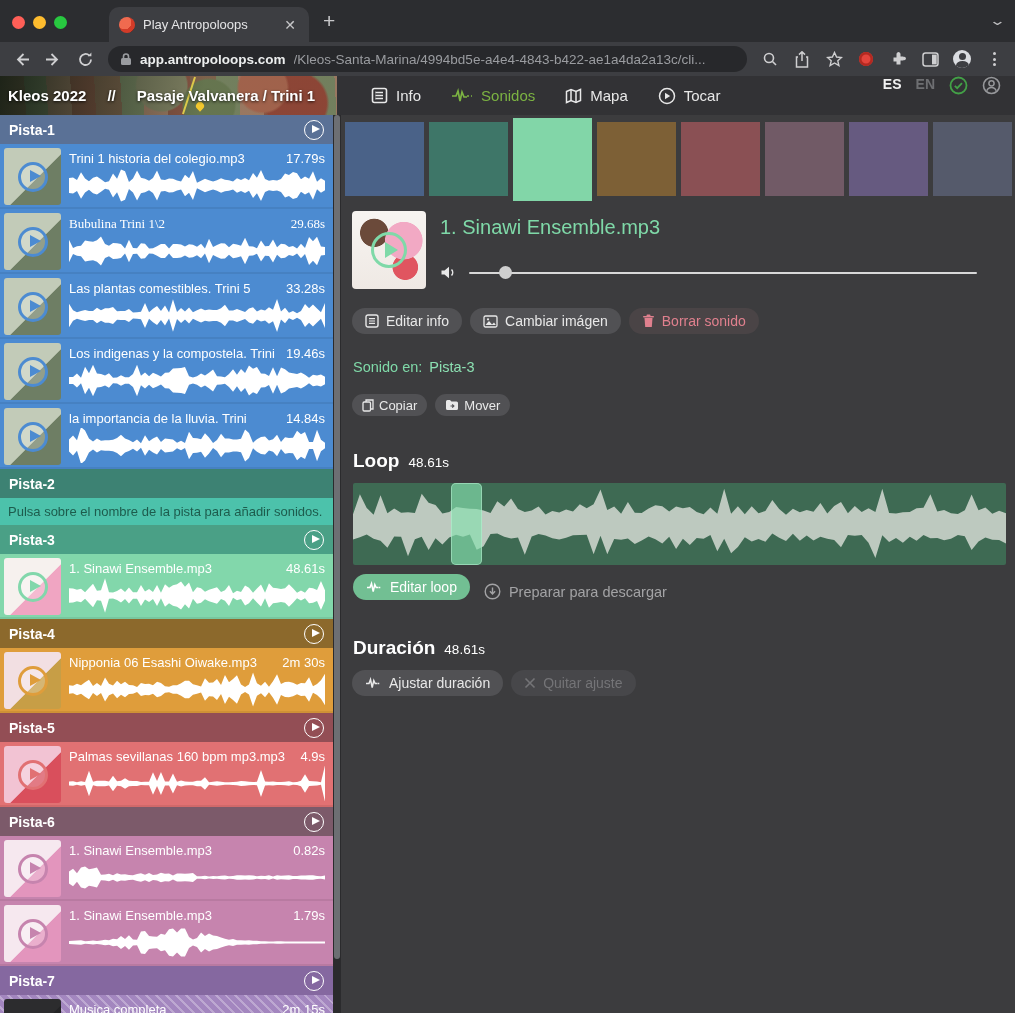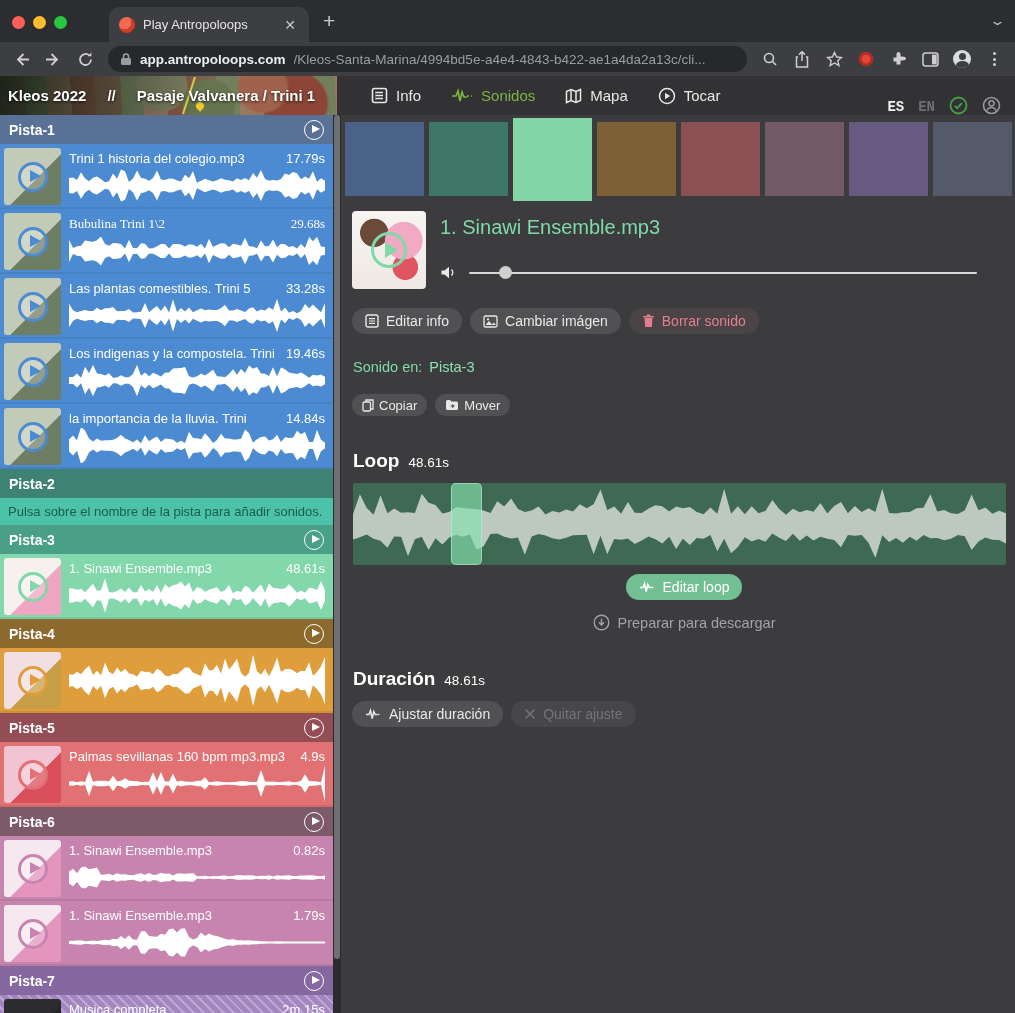--- a/index.html
+++ b/index.html
@@ -46,21 +46,21 @@
   .bc-map::after { content:""; position:absolute; left:188px; top:0; width:2px; height:39px; background:#e8d44a;
     transform:rotate(18deg); opacity:.9;}
   .bc-map::before { content:""; position:absolute; left:196px; top:26px; width:8px; height:8px; border-radius:50% 50% 50% 0;
     background:#f2c82e; transform:rotate(-45deg); z-index:2;}
   .breadcrumb { position:absolute; z-index:3; left:8px; top:0; height:39px; display:flex; align-items:center; gap:21px;
     color:#fff; font-size:15px; font-weight:bold; text-shadow:0 1px 3px rgba(0,0,0,.8); white-space:nowrap;}
   .app-nav { display:flex; align-items:center; gap:6px; padding-left:22px; flex:1;}
   .nav-item { display:flex; align-items:center; gap:8px; color:#e8e8e8; font-size:15px; padding:0 12px; height:39px;}
   .nav-item.active { color:#7cb342; }
   .nav-item svg { display:block; }
-  .hdr-right { display:flex; align-items:flex-end; gap:14px; padding-right:14px;font-family:Liberation Mono, monospace; }
+  .hdr-right { display:flex; align-items:flex-start; gap:14px; padding-right:14px; }
   .lang-on { color:#f2f2f2; font-size:14px; font-weight:bold; }
   .lang-off { color:#6e6f72; font-size:14px; font-weight:bold; }
 
   
   .content { display:flex; height:898px; }
   .sidebar { width:333px; flex:0 0 333px; overflow:hidden; background:#2f2f31; }
   .sb-scroll { width:8px; flex:0 0 8px; background:#2b2b2d; position:relative; }
   .sb-thumb { position:absolute; left:1px; top:0; width:6px; height:94%; border-radius:3px; background:#6d6f73; }
   .main { flex:1; background:#3c3c3e; position:relative; overflow:hidden; }
 
@@ -115,21 +115,21 @@
   .ghost-btn { display:inline-flex; align-items:center; gap:8px; color:#a3a3a5; font-size:14.5px; }
   .sonido-en { margin:25px 0 0 12px; font-size:14.5px; color:#7fd9a8; display:flex; gap:7px;}
   .sonido-en .trkref { color:#8ce0b2; }
   .sec-head { margin:34px 0 0 12px; display:flex; align-items:baseline; gap:9px; color:#fff;}
   .sec-title { font-size:19px; font-weight:bold; }
   .sec-val { font-size:13.5px; }
   .loopwave { margin:11px 0 0 12px; width:653px; height:82px; background:#3e6a53; border-radius:2px; position:relative; overflow:hidden;}
   .loopwave svg { display:block; width:100%; height:100%; }
   .loop-sel { position:absolute; top:0; bottom:0; left:98px; width:31px; border-radius:5px;
     background:rgba(133,224,173,.65); box-shadow:inset 0 0 0 1px rgba(190,245,215,.5); }
-  .mini-row { display:flex; gap:14px; margin:9px 0 0 12px; align-items:center;flex-direction:column;}
+  .mini-row { display:flex; gap:14px; margin:9px 0 0 12px; align-items:flex-end;}
 </style>
 </head>
 <body>
 
 <div class="tabstrip">
   <div class="traffic">
     <span class="dot red"></span>
     <span class="dot yellow"></span>
     <span class="dot green"></span>
   </div>
@@ -376,20 +376,24 @@
       </div>
       <div class="trk-header" style="background: rgb(140, 105, 44);">
         <span>Pista-4</span>
         <span class="play-ring"></span>
       </div>
       <div class="snd" style="background: rgb(223, 157, 59);">
         <div class="snd-thumb" style="background: linear-gradient(135deg, rgb(242, 223, 226) 0px, rgb(242, 223, 226) 55%, rgb(199, 158, 70) 56%);">
           <span class="mini-play" style="color: rgb(223, 157, 59);"></span>
         </div>
         <div class="snd-body">
+          <div class="snd-row1">
+            <span class="snd-title">Nipponia 06 Esashi Oiwake.mp3</span>
+            <span class="snd-dur">2m 30s</span>
+          </div>
           <div class="snd-wave">
             <svg viewBox="0 0 260 30" preserveAspectRatio="none">
               <polygon points="0.0,11.4 4.1,11.7 8.1,10.0 12.2,11.4 16.3,8.7 20.3,6.6 24.4,11.9 28.4,9.5 32.5,12.0 36.6,4.8 40.6,10.1 44.7,11.5 48.8,7.6 52.8,10.4 56.9,8.4 60.9,11.1 65.0,11.4 69.1,12.9 73.1,9.5 77.2,10.2 81.3,10.0 85.3,11.4 89.4,8.4 93.4,9.5 97.5,12.2 101.6,12.6 105.6,11.3 109.7,11.4 113.8,9.6 117.8,7.6 121.9,7.6 125.9,10.5 130.0,11.4 134.1,12.5 138.1,5.3 142.2,9.2 146.3,9.0 150.3,6.1 154.4,11.1 158.4,2.5 162.5,8.8 166.6,6.1 170.6,2.7 174.7,10.7 178.8,12.9 182.8,10.7 186.9,0.4 190.9,9.7 195.0,11.7 199.1,8.3 203.1,12.6 207.2,8.0 211.3,2.0 215.3,10.2 219.4,8.6 223.4,8.4 227.5,9.2 231.6,10.9 235.6,9.5 239.7,9.7 243.8,4.6 247.8,12.3 251.9,10.2 255.9,7.1 260.0,1.5 260.0,28.5 255.9,22.9 251.9,19.8 247.8,17.7 243.8,25.4 239.7,20.3 235.6,20.5 231.6,19.1 227.5,20.8 223.4,21.6 219.4,21.4 215.3,19.8 211.3,28.0 207.2,22.0 203.1,17.4 199.1,21.7 195.0,18.3 190.9,20.3 186.9,29.6 182.8,19.3 178.8,17.1 174.7,19.3 170.6,27.3 166.6,23.9 162.5,21.2 158.4,27.5 154.4,18.9 150.3,23.9 146.3,21.0 142.2,20.8 138.1,24.7 134.1,17.5 130.0,18.6 125.9,19.5 121.9,22.4 117.8,22.4 113.8,20.4 109.7,18.6 105.6,18.7 101.6,17.4 97.5,17.8 93.4,20.5 89.4,21.6 85.3,18.6 81.3,20.0 77.2,19.8 73.1,20.5 69.1,17.1 65.0,18.6 60.9,18.9 56.9,21.6 52.8,19.6 48.8,22.4 44.7,18.5 40.6,19.9 36.6,25.2 32.5,18.0 28.4,20.5 24.4,18.1 20.3,23.4 16.3,21.3 12.2,18.6 8.1,20.0 4.1,18.3 0.0,18.6" fill="#ffffff"></polygon>
             </svg>
           </div>
         </div>
       </div>
       <div class="trk-header" style="background: rgb(147, 78, 85);">
         <span>Pista-5</span>
         <span class="play-ring"></span>

